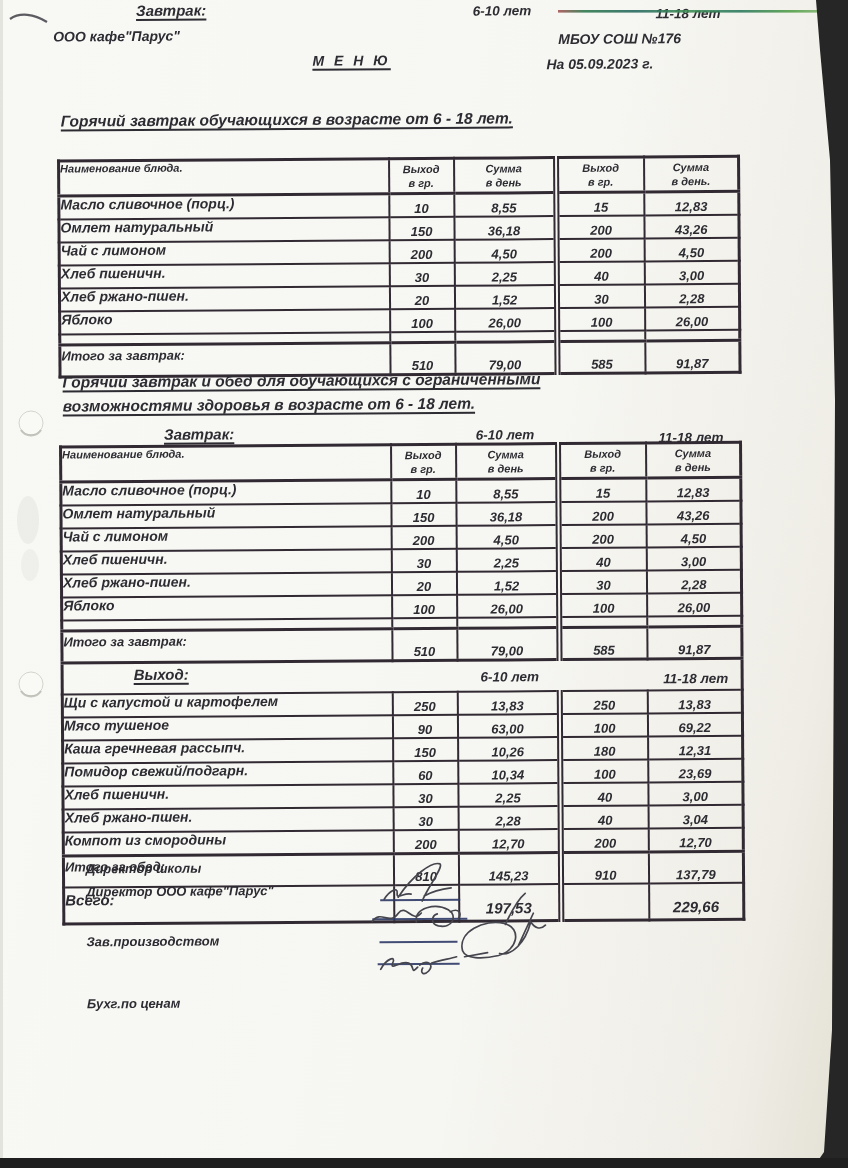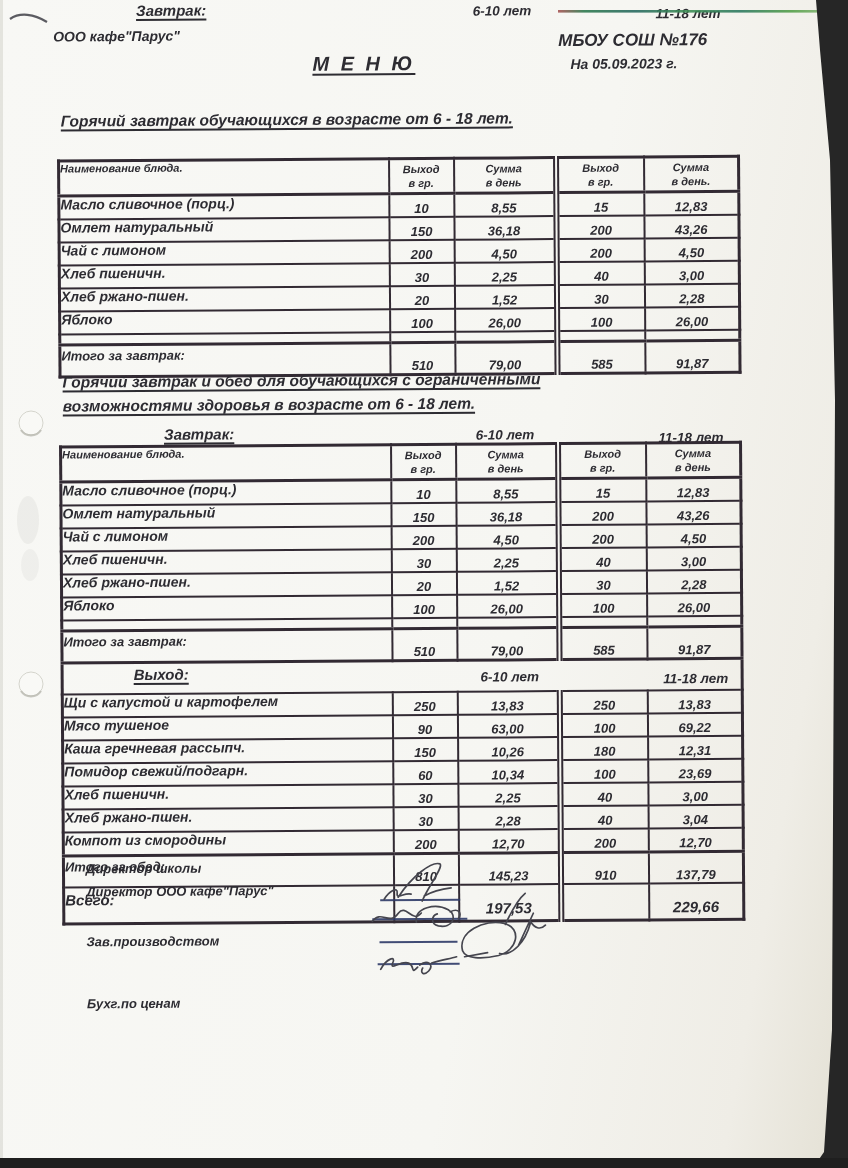--- a/index.html
+++ b/index.html
@@ -8,23 +8,23 @@
   .page{position:absolute;inset:0;overflow:hidden;
         background:linear-gradient(100deg,#f8f8f5 0%,#f6f6f2 60%,#efede6 88%,#e6e3d8 97%,#ddd9cc 100%);}
   .content{position:absolute;inset:0;transform:rotate(-0.4deg);transform-origin:50% 50%;
            color:#2d2c32;font-style:italic;}
   .abs{position:absolute;}
   .b{font-weight:bold;}
   .u{text-decoration:underline;text-underline-offset:3px;text-decoration-thickness:1.5px;}
 
   
   .org{left:57px;top:26px;font-size:14px;}
-  .title{left:316px;top:52px;font-size:20px;letter-spacing:3px;text-align:center;}
-  .school{left:562px;top:32px;font-size:17px;}
-  .date{left:574px;top:57px;font-size:14px;}
+  .title{left:316px;top:52px;font-size:14px;letter-spacing:3px;text-align:center;}
+  .school{left:562px;top:32px;font-size:14px;}
+  .date{left:550px;top:57px;font-size:14px;}
 
   
   .h-main{font-size:15.5px;}
   .h1{left:64px;top:110px;}
   .h2a{left:64px;top:371px;}
   .h2b{left:64px;top:395px;}
 
   
   .caption-row{left:60px;width:680px;height:22px;}
   .cap{position:absolute;top:0;font-size:15px;font-weight:bold;}

